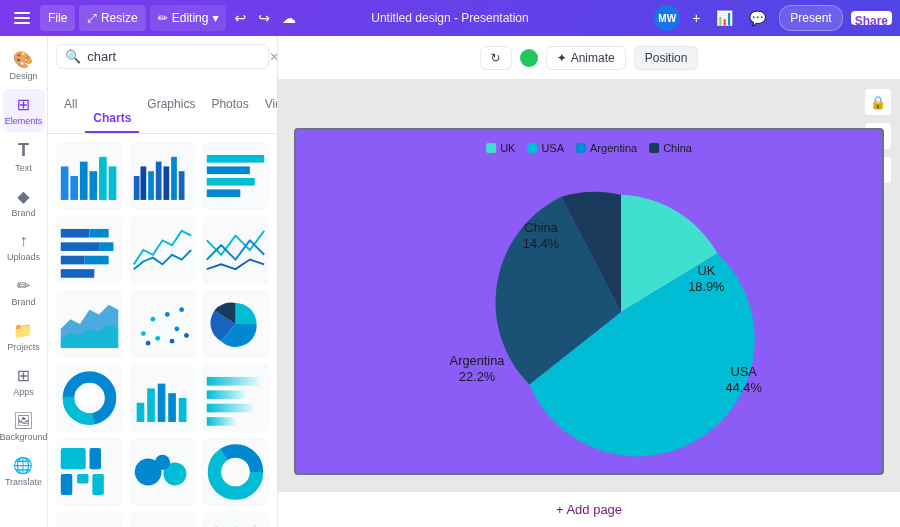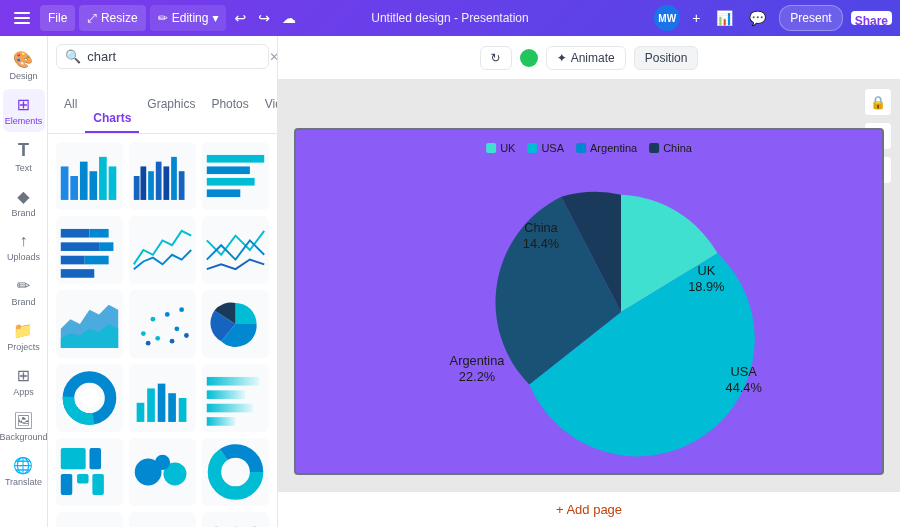--- a/index.html
+++ b/index.html
@@ -227,21 +227,21 @@
       background: white;
       display: flex;
       align-items: center;
       justify-content: center;
       border-top: 1px solid #e5e7eb;
       width: 100%;
     }
     .add-page-btn {
       background: none;
       border: none;
-      color: #c2410c;
+      color: #701a75;
       font-size: 13px;
       cursor: pointer;
       display: flex;
       align-items: center;
       gap: 4px;
       justify-content: flex-end;
     }
   </style>
 </head>
 <body>

